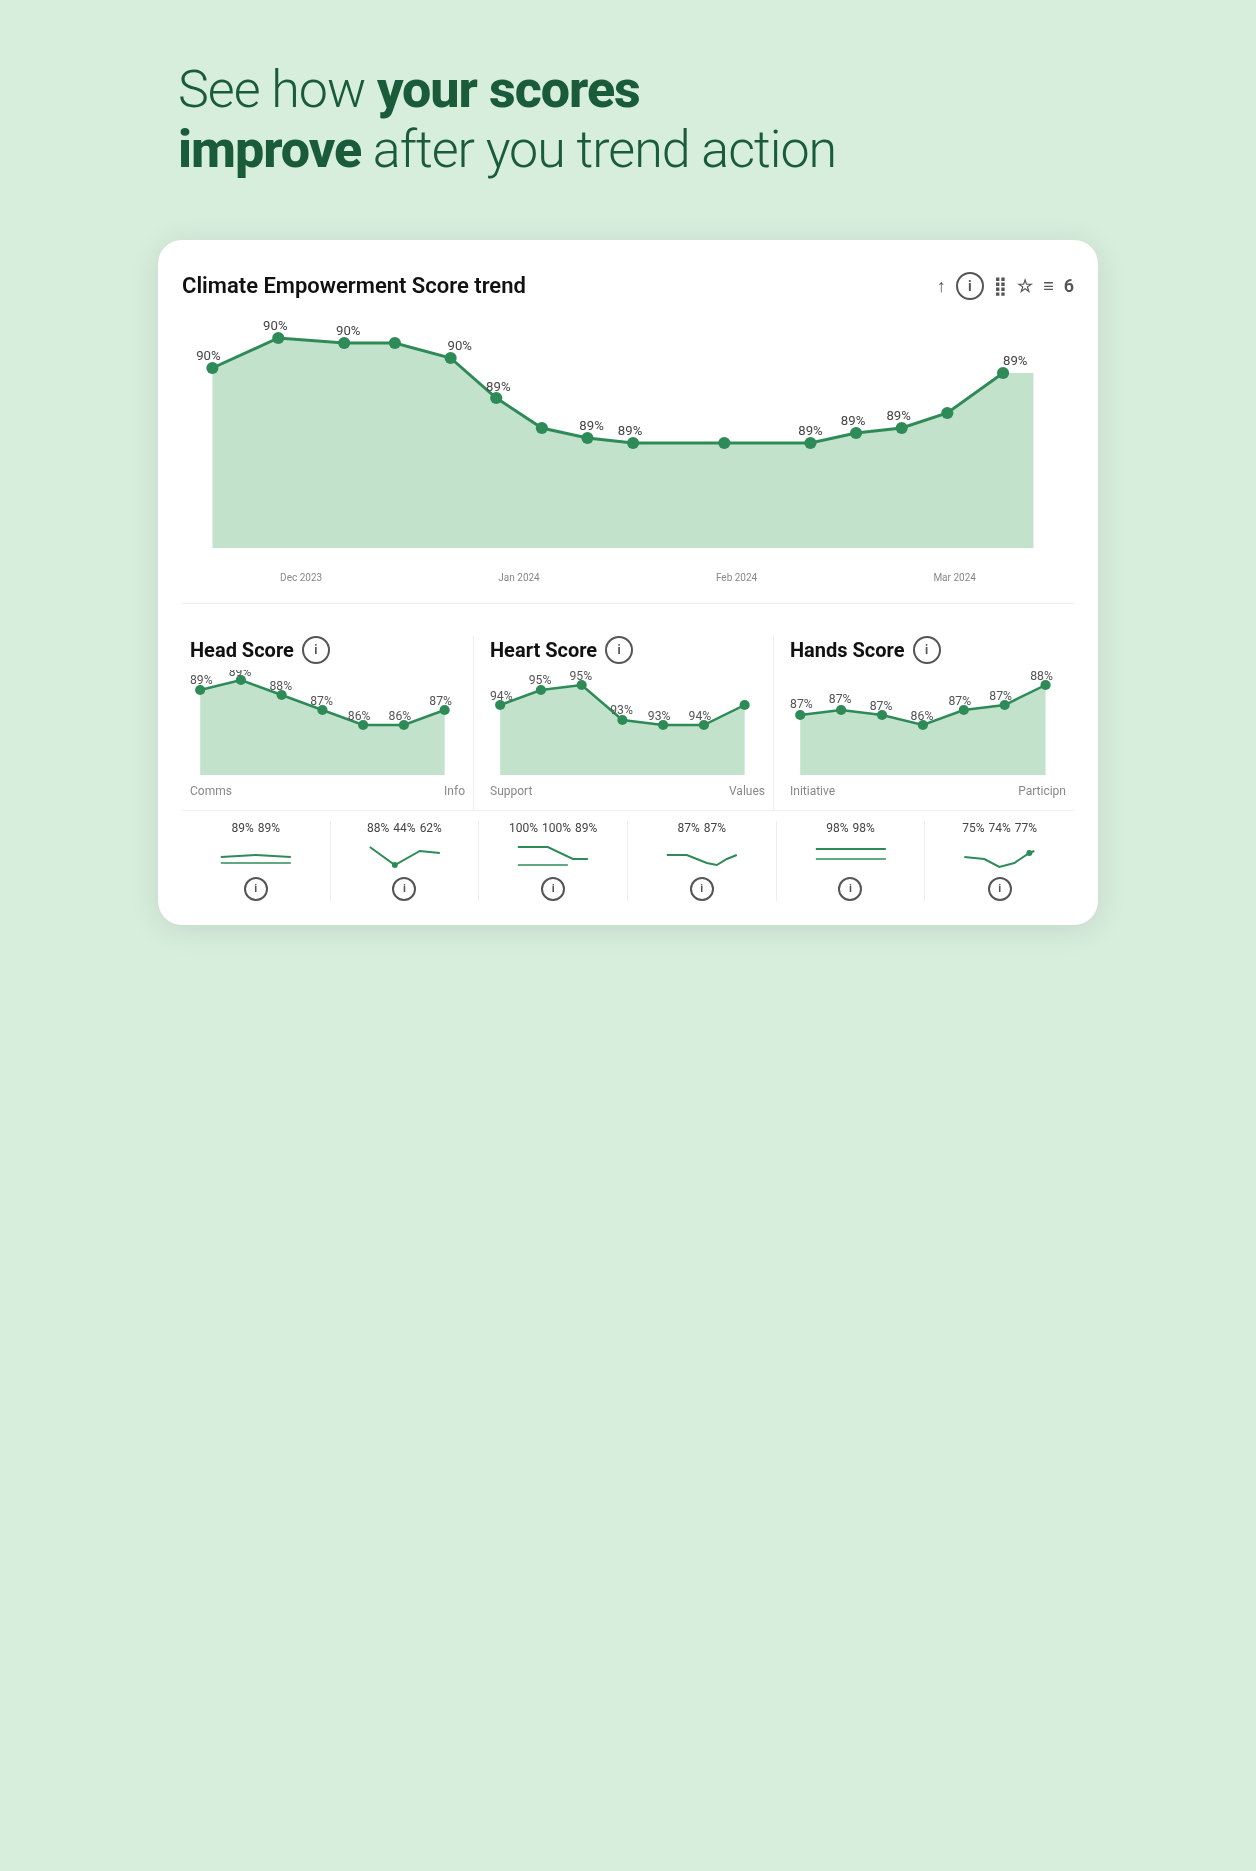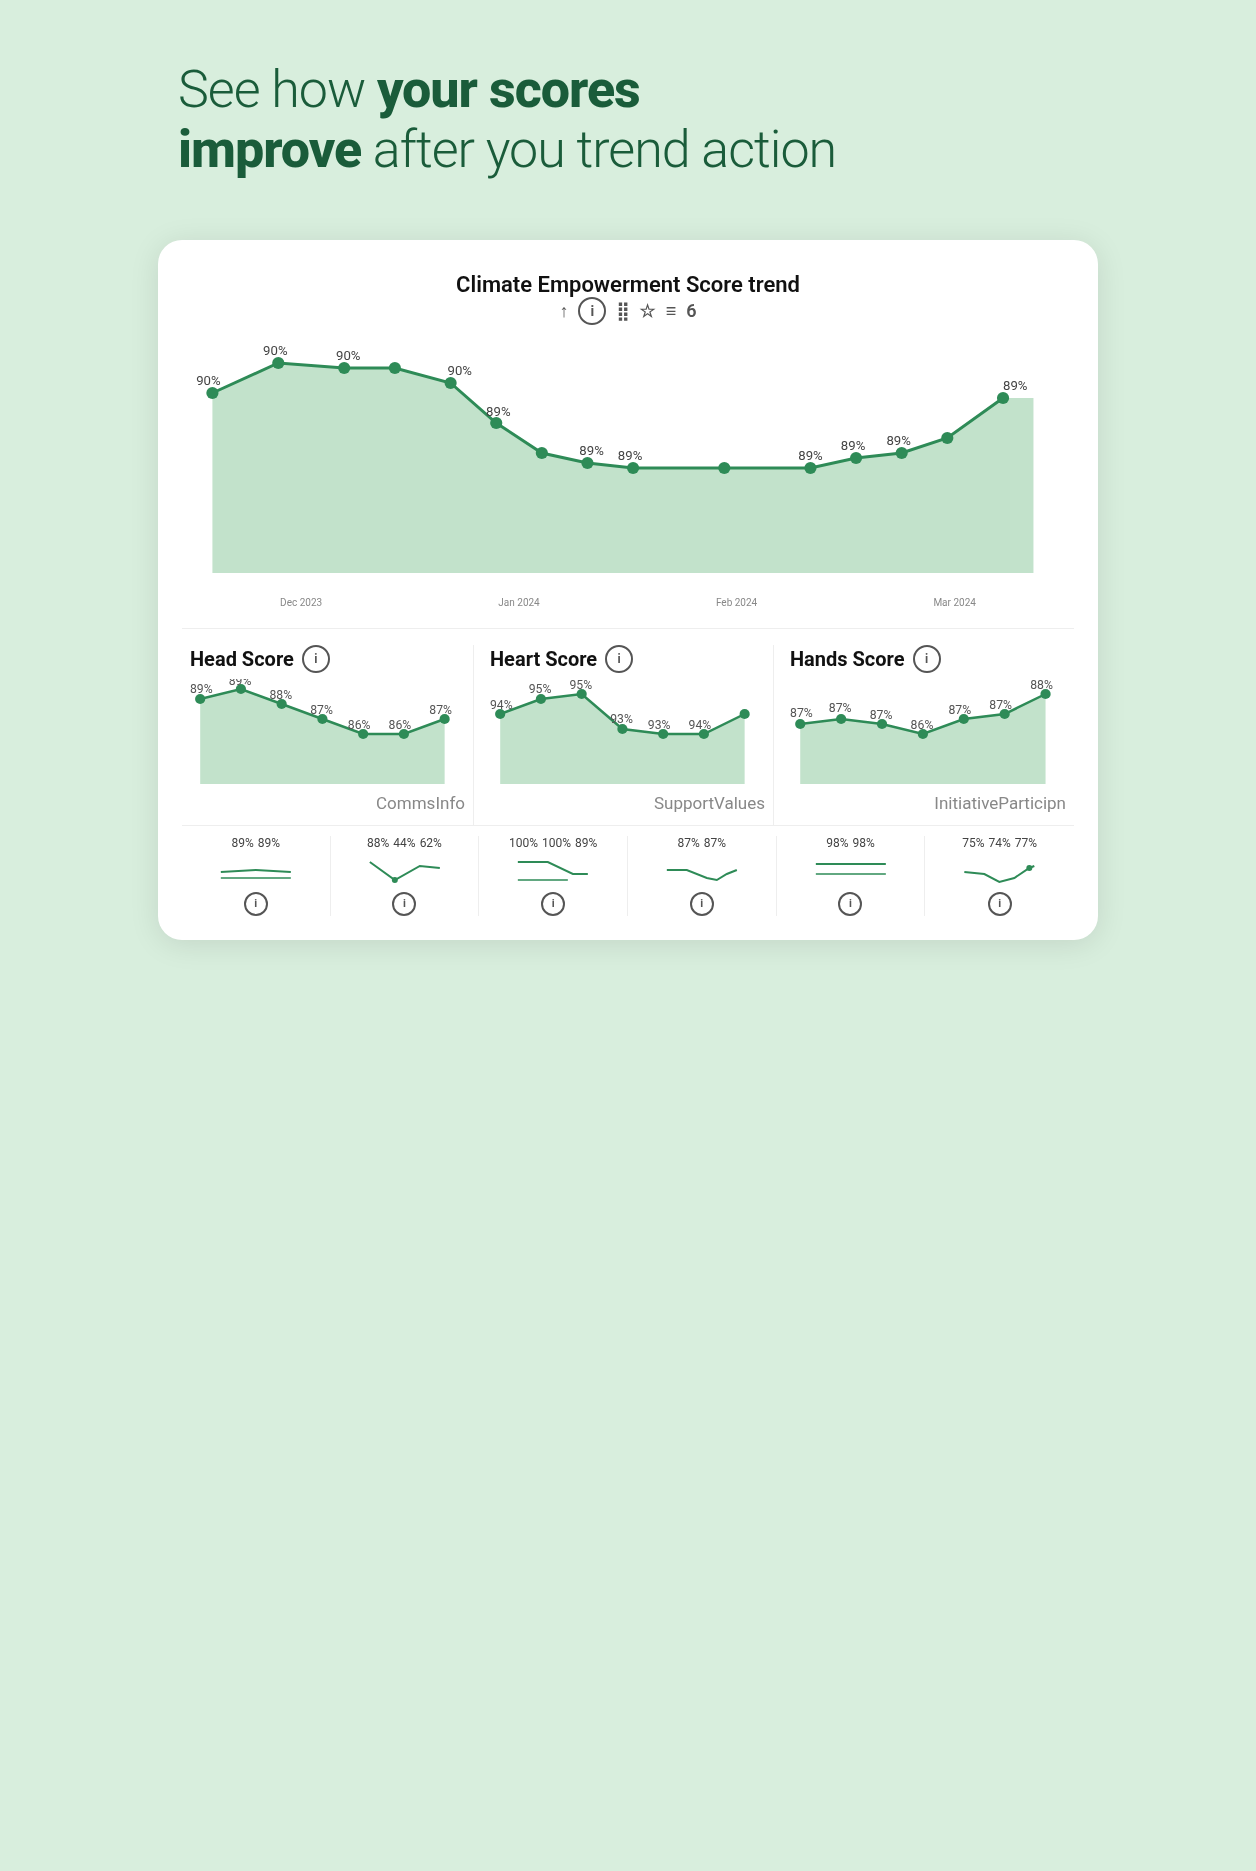--- a/index.html
+++ b/index.html
@@ -40,21 +40,20 @@
 
     
     .chart-header {
       display: flex;
       align-items: center;
       justify-content: space-between;
       margin-bottom: 8px;
       font-size: 22px;
       font-weight: 600;
       color: #111;
-      flex-direction: column;
     }
     .chart-header-icons {
       display: flex;
       gap: 10px;
       align-items: center;
       color: #555;
       font-size: 18px;
     }
     .icon-circle {
       width: 28px;
@@ -90,21 +89,21 @@
       margin-bottom: 20px;
       padding: 0 10px;
     }
 
     
     .sub-scores {
       display: grid;
       grid-template-columns: 1fr 1fr 1fr;
       gap: 8px;
       border-top: 1px solid #eee;
-      padding-top: 16px;
+      padding-top: 32px;
     }
     .sub-score-block {
       padding: 0 8px;
       border-right: 1px solid #eee;
     }
     .sub-score-block:last-child {
       border-right: none;
     }
     .sub-score-title {
       font-size: 20px;
@@ -122,22 +121,22 @@
       height: 110px;
       margin-bottom: 4px;
     }
     .mini-chart-area svg {
       width: 100%;
       height: 100%;
     }
 
     .sub-x-axis {
       display: flex;
-      justify-content: flex-end;
-      font-size: 17px;
+      justify-content: space-between;
+      font-size: 12px;
       color: #888;
       margin-bottom: 12px;
     }
 
     
     .sparkline-row {
       display: grid;
       grid-template-columns: repeat(6, 1fr);
       gap: 0;
       border-top: 1px solid #eee;

